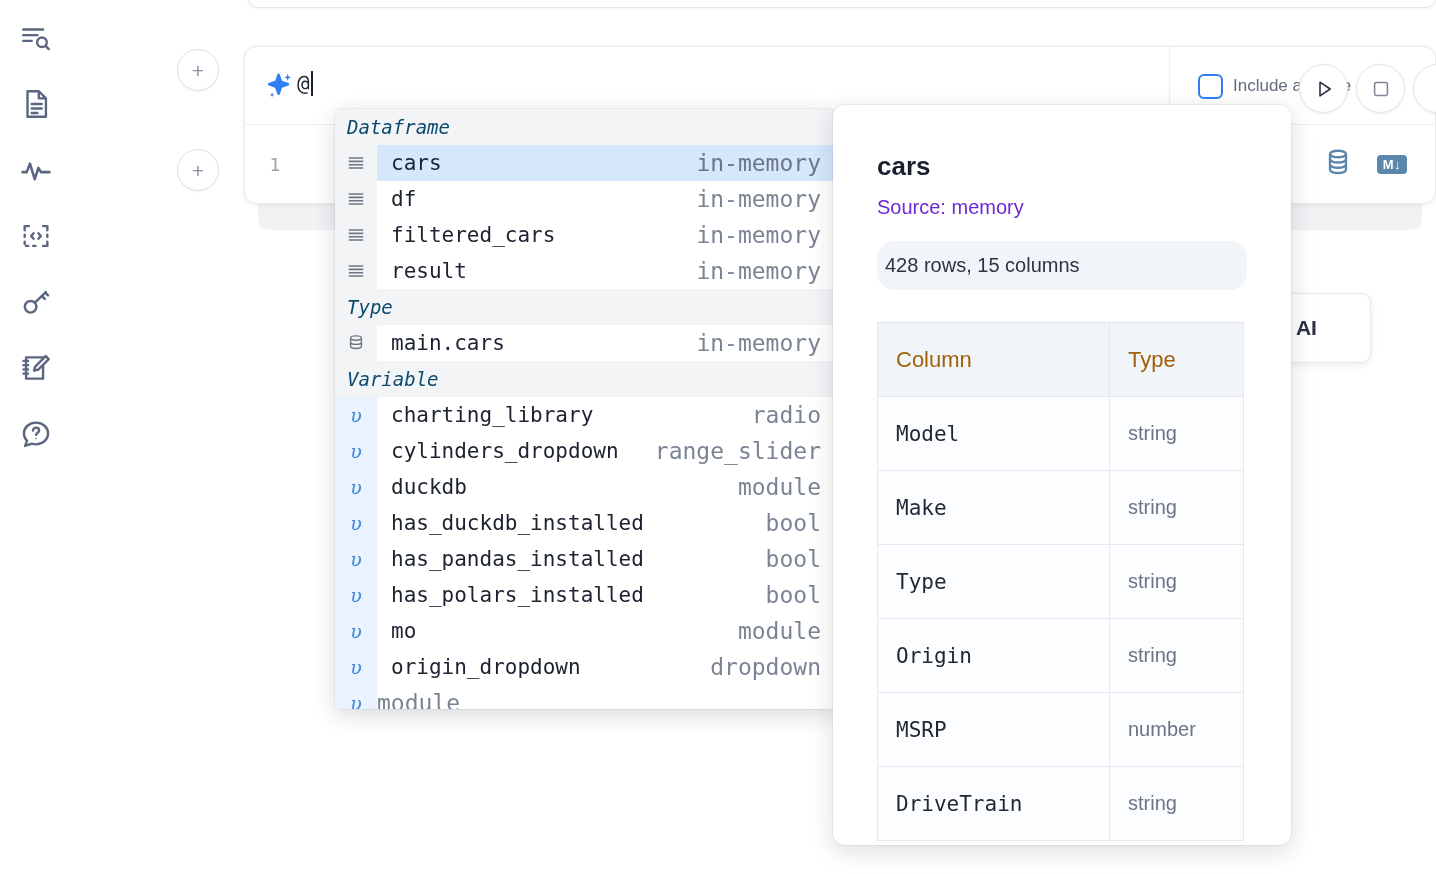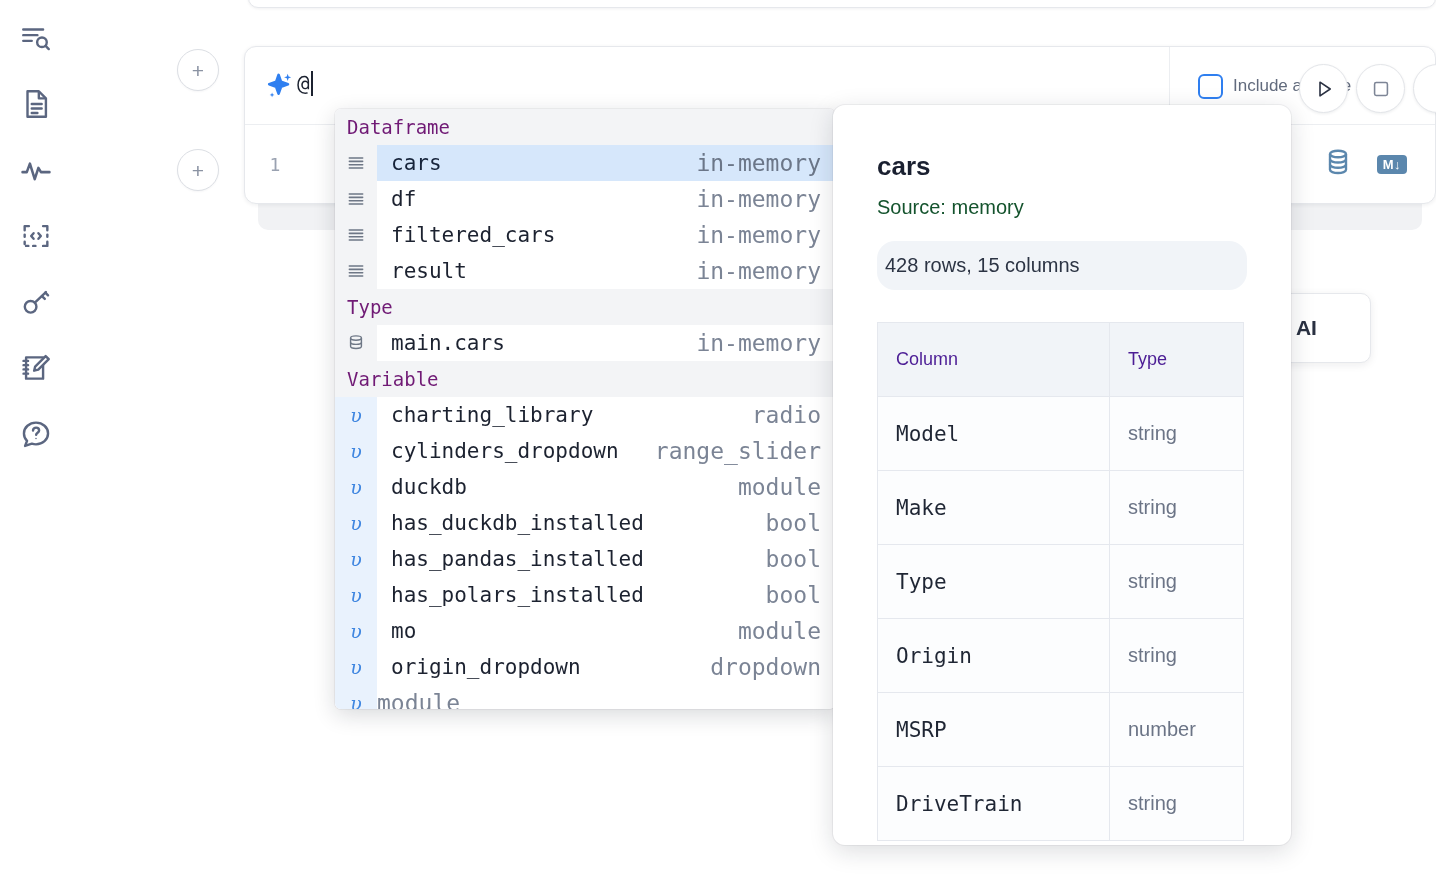--- a/index.html
+++ b/index.html
@@ -147,24 +147,24 @@
     position: absolute; left: 335px; top: 109px;
     width: 500px; height: 600px;
     background: #ffffff;
     border-radius: 6px;
     box-shadow: 0 6px 22px rgba(20,25,40,0.16), 0 0 0 1px rgba(20,25,40,0.05);
     overflow: hidden;
     font-family: "DejaVu Sans Mono","Liberation Mono",monospace;
   }
   .ac-group {
     background: #f3f4f6;
-    color: #701a75;
+    color: #0c4a6e;
     font-size: 19px;
     padding: 5px 0 5px 12px;
-    height: 36px; line-height: 26px;
+    height: 36px; line-height: 26px; font-style: italic;
   }
   .ac-item {
     display: flex; align-items: center;
     height: 36px; cursor: pointer;
     background: #ffffff;
   }
   .ac-item.selected { background: #d6e7fb; }
   .ac-ico {
     width: 42px; height: 36px; flex: 0 0 42px;
     display:flex; align-items:center; justify-content:center;
@@ -187,34 +187,34 @@
   .preview {
     position: absolute; left: 833px; top: 105px;
     width: 458px; height: 740px;
     background: #ffffff;
     border-radius: 12px;
     box-shadow: 0 6px 24px rgba(20,25,40,0.15), 0 0 0 1px rgba(20,25,40,0.05);
     overflow: hidden;
     padding: 46px 44px 0 44px;
   }
   .pv-title { font-size: 26px; font-weight: 700; color:#1a2030; margin: 0 0 14px 0; }
-  .pv-source { font-size: 20px; color:#14532d; margin: 0 0 22px 0; }
+  .pv-source { font-size: 20px; color:#6d28d9; margin: 0 0 22px 0; }
   .pv-stat {
     background: #f1f4f8; border-radius: 18px;
     padding: 13px 8px; font-size: 20px; color:#2c3444;
     margin-bottom: 32px;
   }
   .pv-table { width: 366px; border-collapse: collapse; table-layout: fixed; }
   .pv-table th, .pv-table td {
     border: 1px solid #e5e8ee;
     text-align: left;
     padding: 0 18px;
     height: 74px;
   }
-  .pv-table th { background:#f1f4f8; font-size: 18px; font-weight: 400; color:#4c1d95; }
+  .pv-table th { background:#f1f4f8; font-size: 22px; font-weight: 400; color:#a16207; }
   .pv-table td.col {
     font-family:"DejaVu Sans Mono","Liberation Mono",monospace;
     font-size: 21px; color:#1f2634; background:#fcfdfe;
   }
   .pv-table td.typ { font-size: 20px; color:#6b7486; background:#fcfdfe; }
   .pv-table th:nth-child(1), .pv-table td:nth-child(1) { width: 232px; }
   .pv-table th:nth-child(2), .pv-table td:nth-child(2) { width: 134px; }
 </style>
 </head>
 <body>

